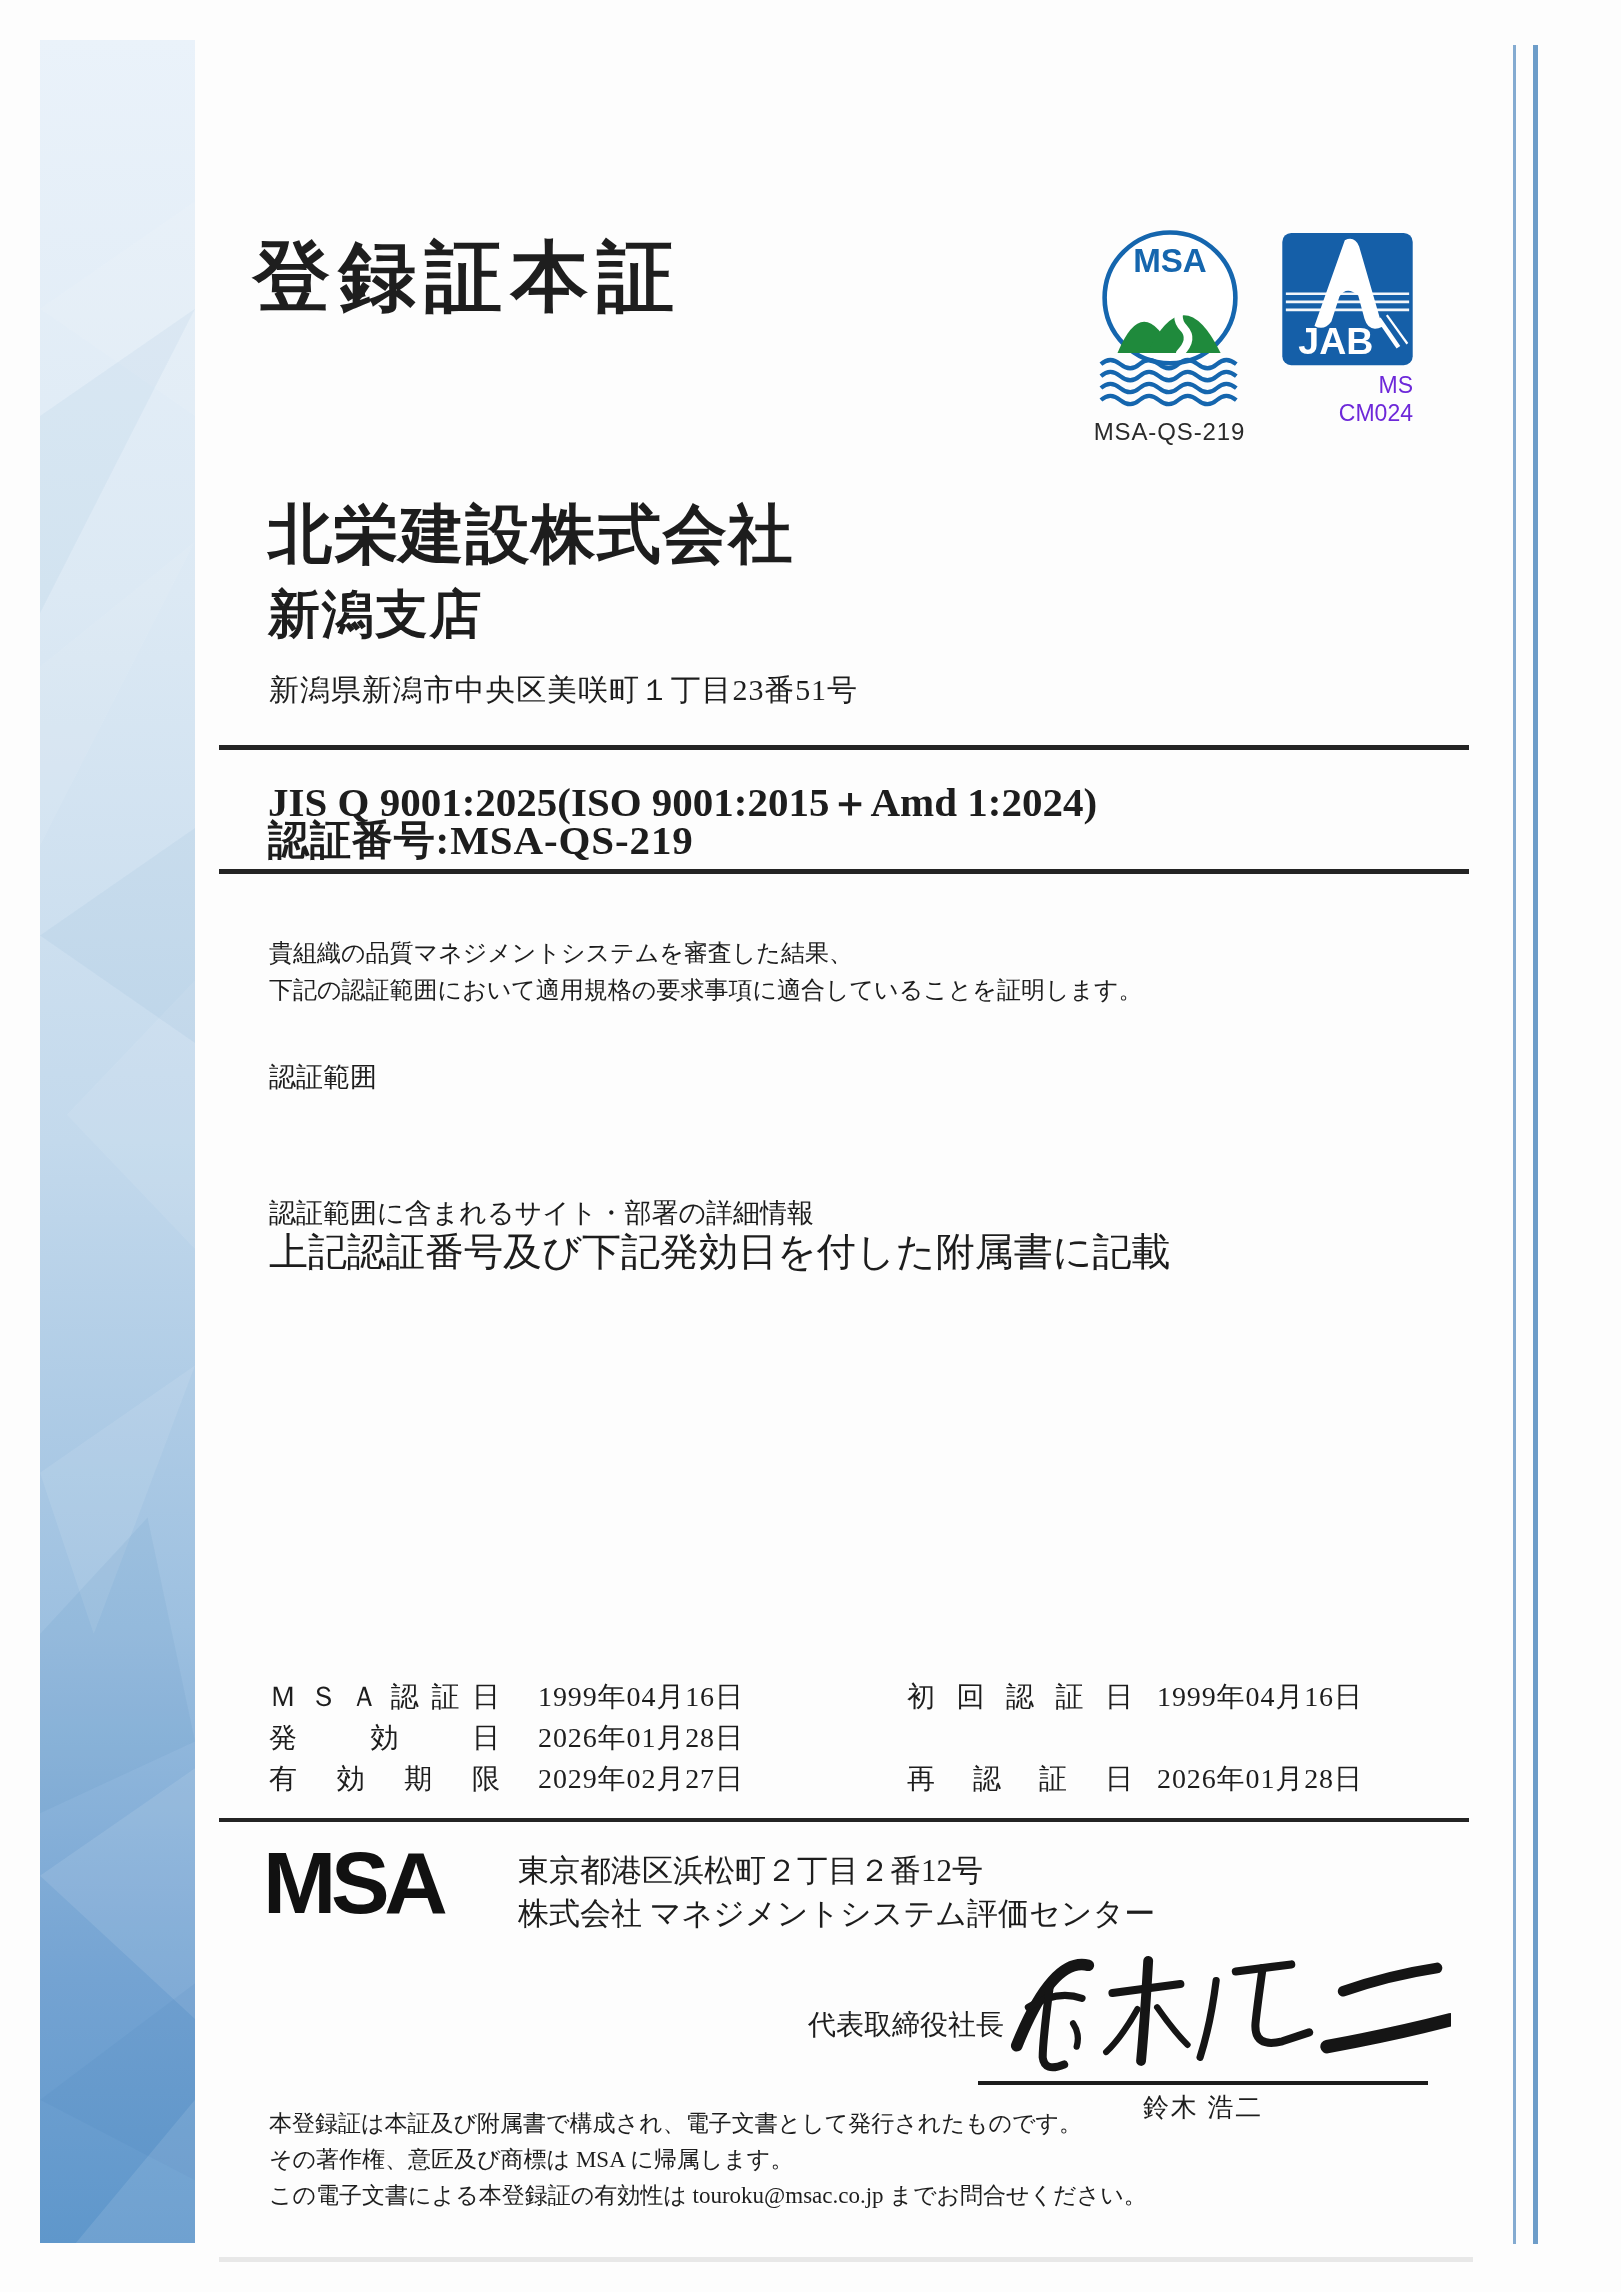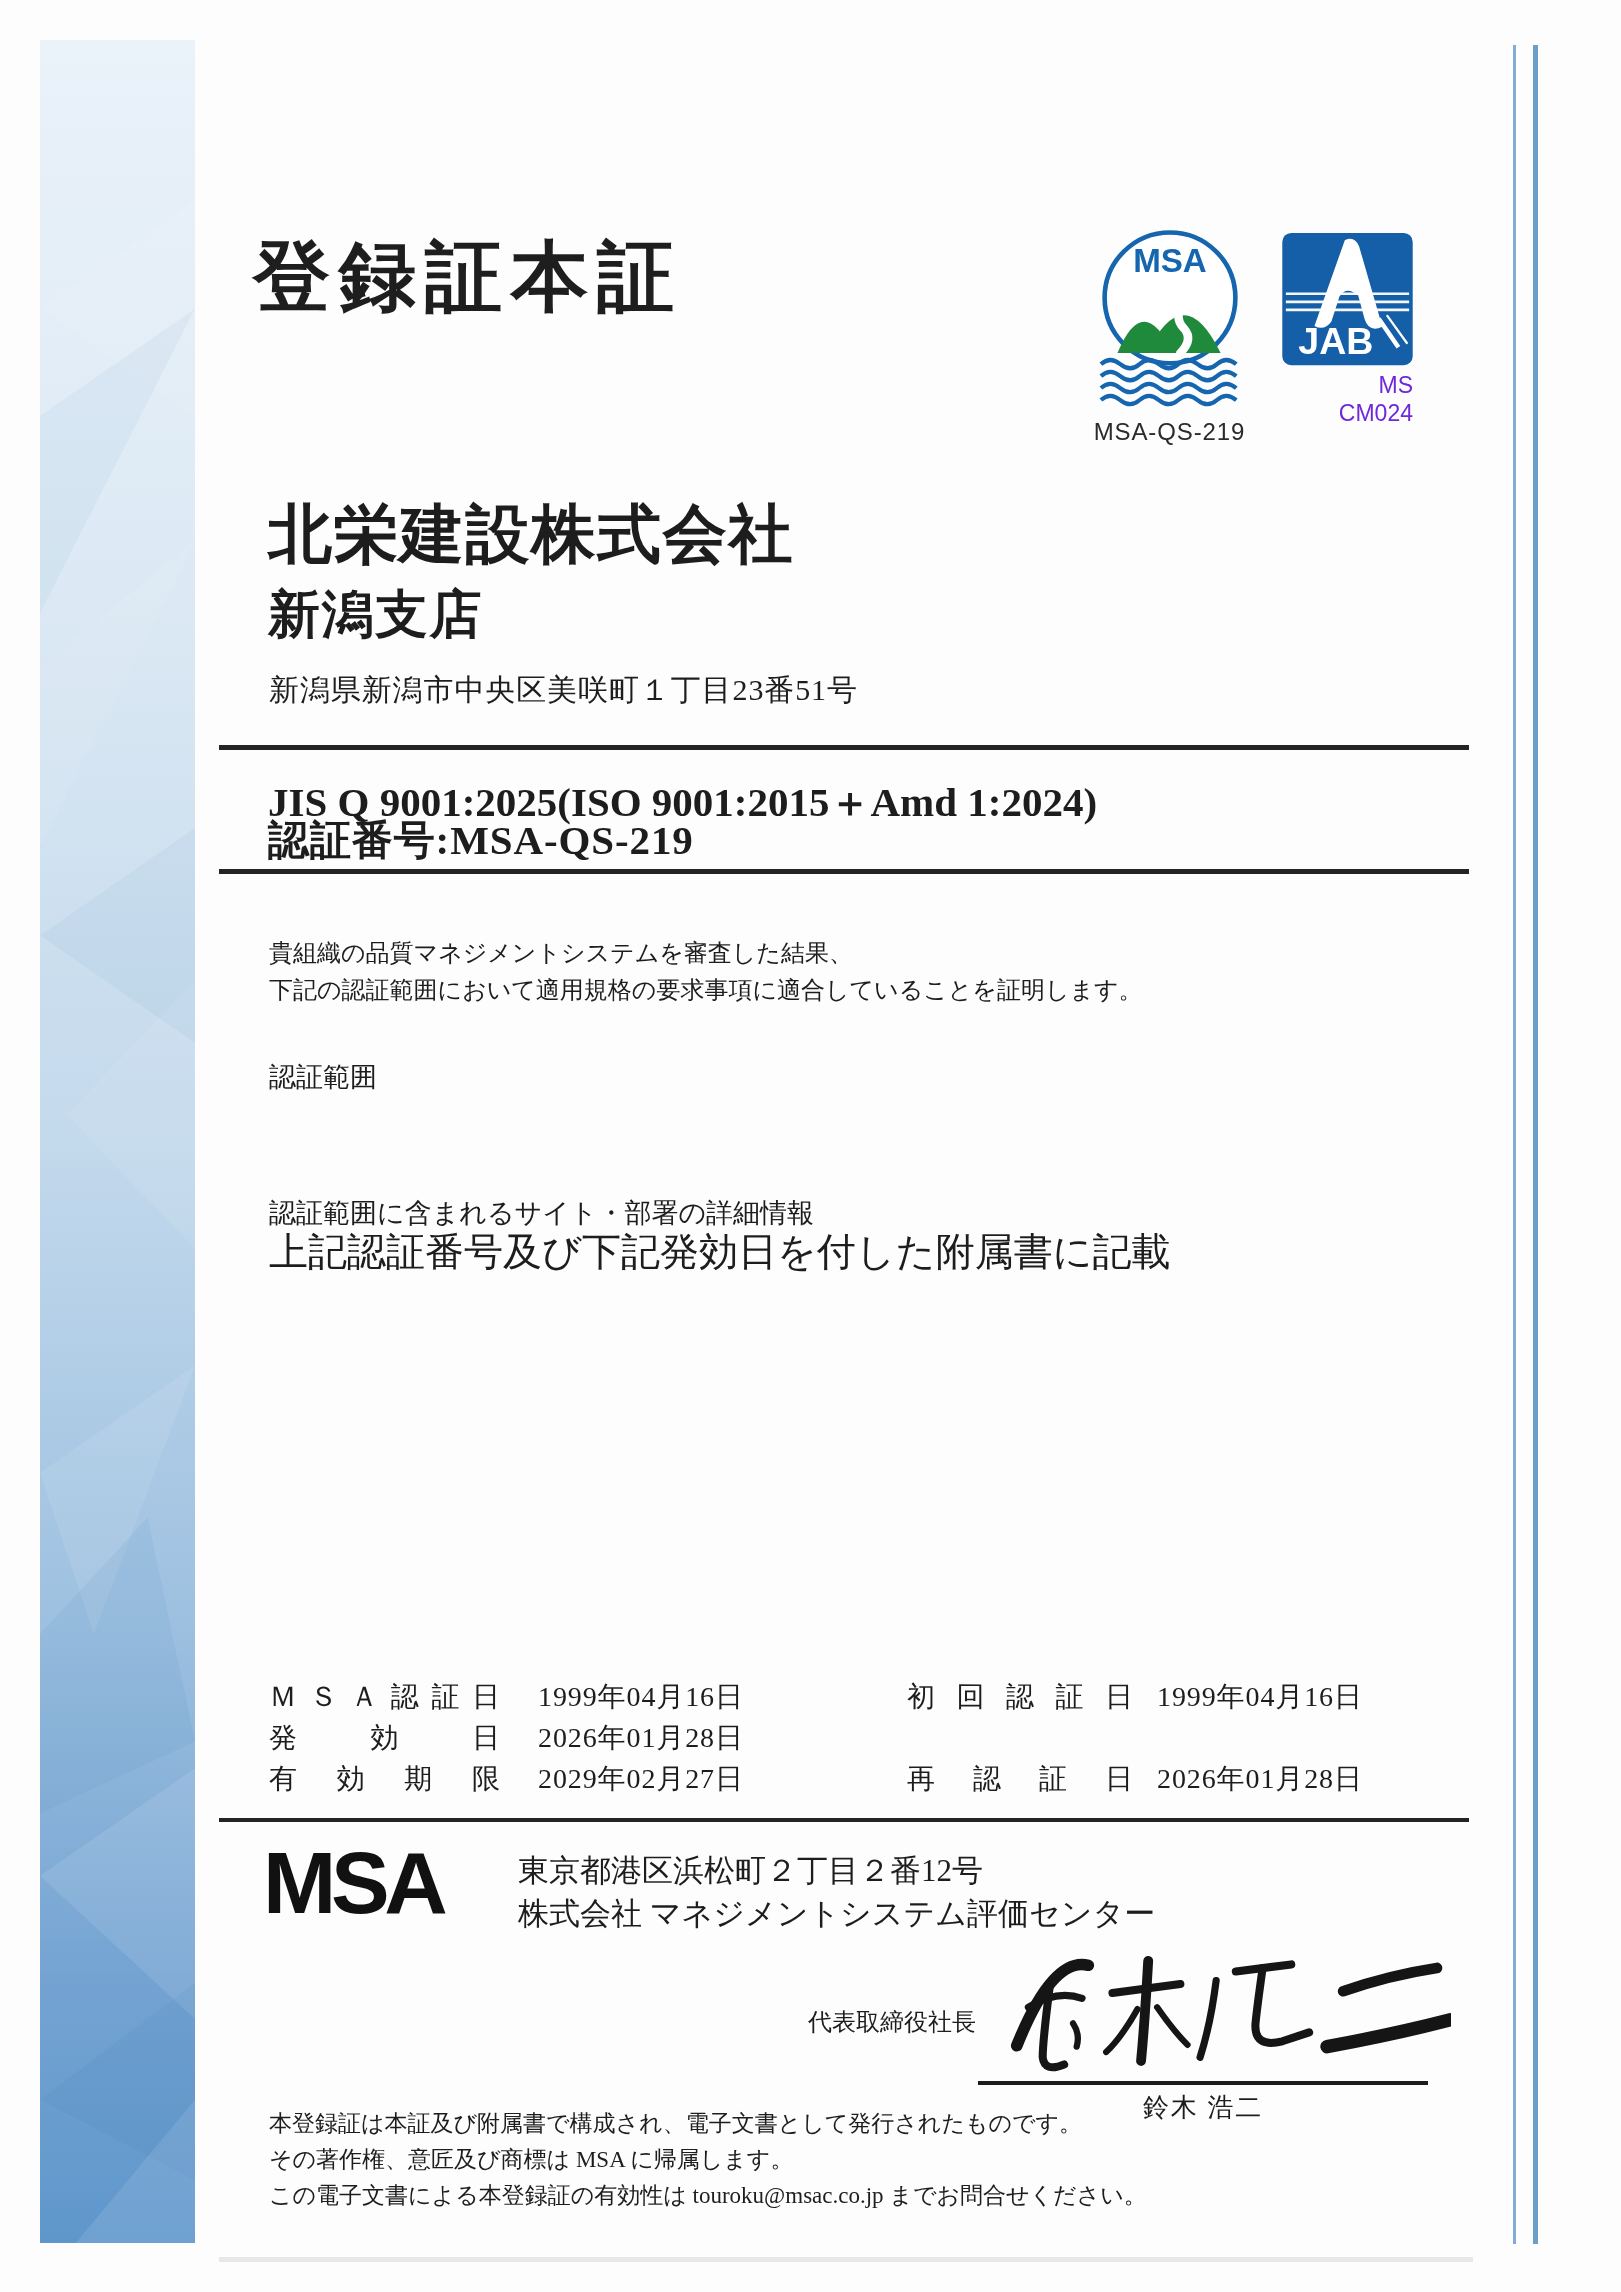--- a/index.html
+++ b/index.html
@@ -41,21 +41,21 @@
   .dl{position:absolute;left:0;width:231px;display:inline-block;text-align:justify;text-align-last:justify;}
   .dv{position:absolute;left:269px;letter-spacing:0.9px;}
   .rl{position:absolute;left:638px;width:226px;display:inline-block;text-align:justify;text-align-last:justify;}
   .rv{position:absolute;left:888px;letter-spacing:0.9px;}
 
   .issuer-logotype{left:263px;top:1834px;font-size:88px;font-weight:900;letter-spacing:-5.4px;
                    font-family:"Liberation Sans","DejaVu Sans",sans-serif;color:#111;transform:scaleY(0.98);transform-origin:left top;}
   .issuer-addr1{left:518px;top:1850px;font-size:31px;}
   .issuer-addr2{left:518px;top:1893px;font-size:31px;}
 
-  .signer-title{left:808px;top:2006px;font-size:24px;}
+  .signer-title{left:808px;top:2006px;font-size:28px;}
   .sig-area{left:967px;top:1934px;}
   .sig-rule{left:978px;top:2081px;width:450px;height:3.6px;background:#1c1c1c;}
   .signer-printed{left:978px;top:2090px;width:450px;text-align:center;font-size:26px;letter-spacing:1.8px;}
 
   .footer-1{left:269px;top:2108px;font-size:23px;text-align:center;}
   .footer-2{left:269px;top:2144px;font-size:23px;}
   .footer-3{left:269px;top:2180px;font-size:23px;}
 
   .vline-thin{left:1513px;top:45px;width:2.7px;height:2199px;background:#84abd1;}
   .vline-thick{left:1533px;top:45px;width:5.4px;height:2199px;background:#6d9dc9;}

